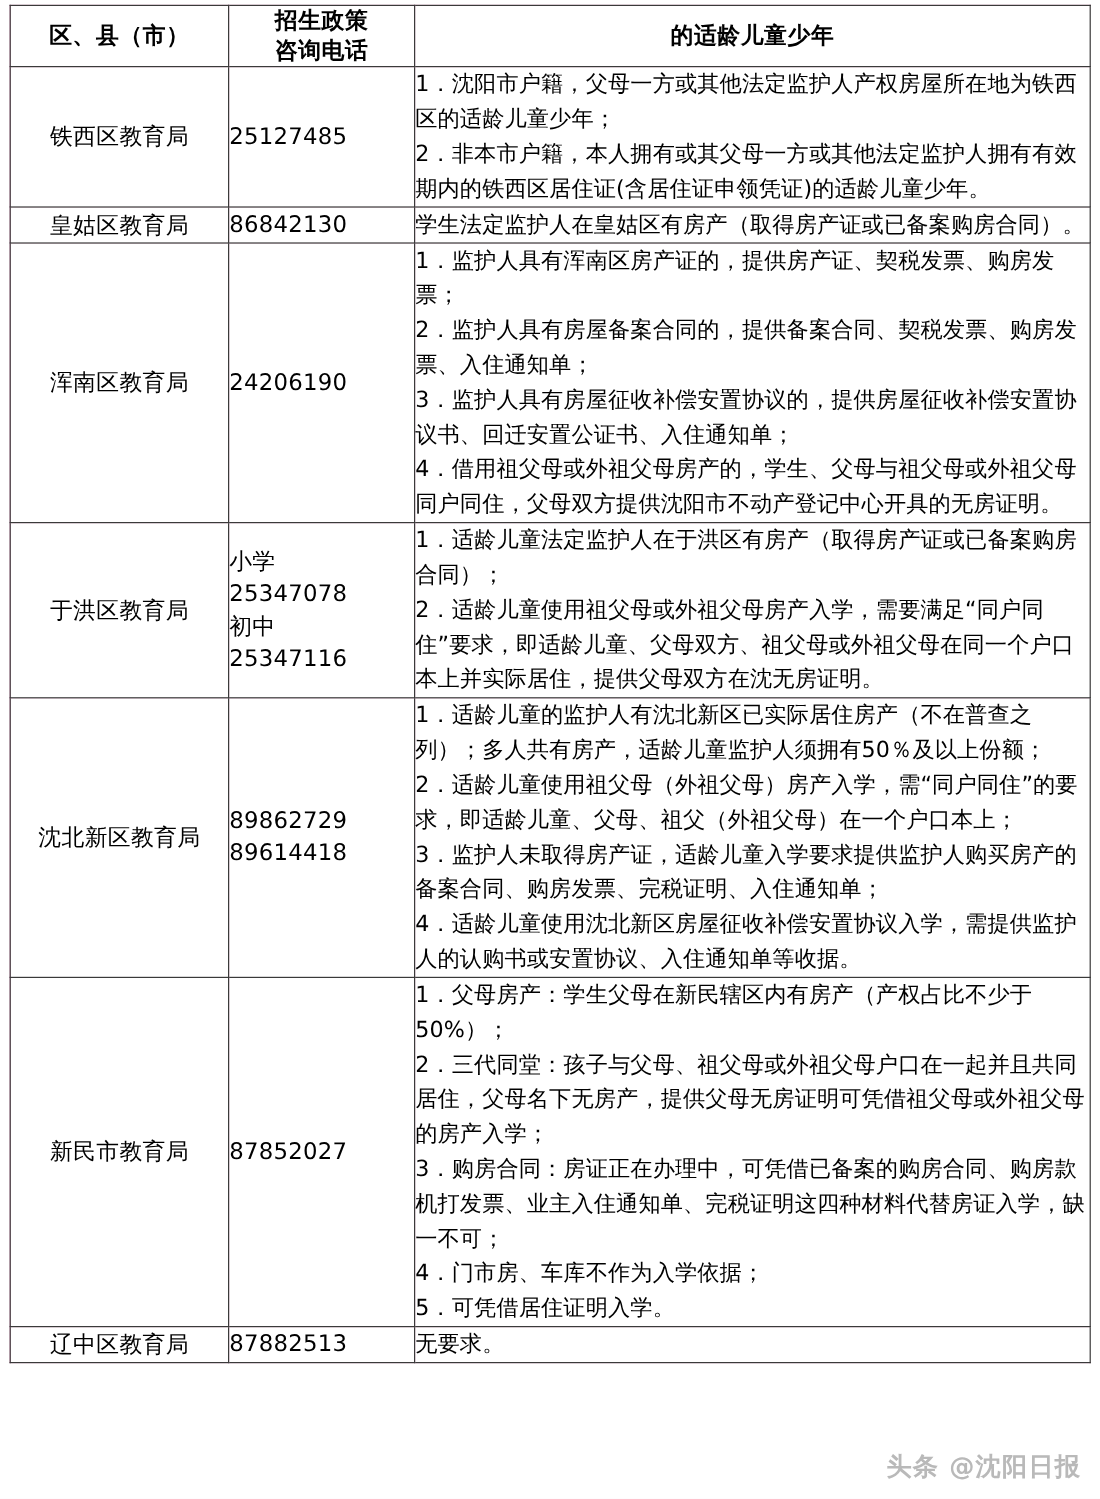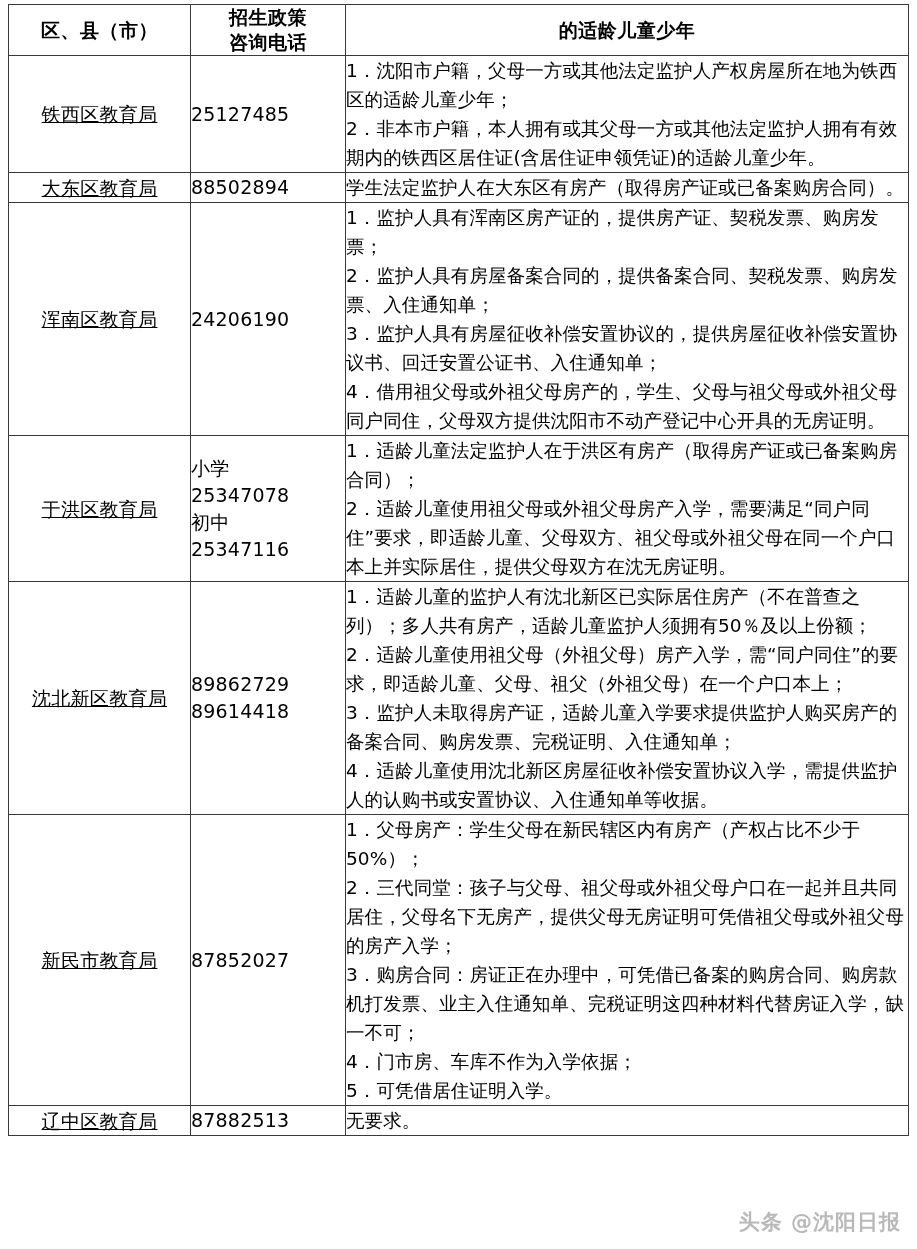--- a/index.html
+++ b/index.html
@@ -54,21 +54,20 @@
   .hdr-two-line { white-space: pre-line; }
 
   
   td.district {
     text-align: center;
     font-size: 19px;
     line-height: 26px;
     color: #000;
     padding: 4px 2px;
     letter-spacing: 0.3px;
-    text-decoration: underline;
   }
   td.phone {
     text-align: left;
     font-size: 19px;
     line-height: 27px;
     color: #000;
     padding: 4px 2px;
     white-space: pre-line;
     letter-spacing: 0.2px;
   }
@@ -117,23 +116,23 @@
       </tr>
     </thead>
     <tbody>
       <tr>
         <td class="district">铁西区教育局</td>
         <td class="phone">25127485</td>
         <td class="requirement">1．沈阳市户籍，父母一方或其他法定监护人产权房屋所在地为铁西区的适龄儿童少年；
 2．非本市户籍，本人拥有或其父母一方或其他法定监护人拥有有效期内的铁西区居住证(含居住证申领凭证)的适龄儿童少年。</td>
       </tr>
       <tr>
-        <td class="district">大东区教育局</td>
-        <td class="phone">88502894</td>
-        <td class="requirement">学生法定监护人在大东区有房产（取得房产证或已备案购房合同）。</td>
+        <td class="district">皇姑区教育局</td>
+        <td class="phone">86842130</td>
+        <td class="requirement">学生法定监护人在皇姑区有房产（取得房产证或已备案购房合同）。</td>
       </tr>
       <tr>
         <td class="district">浑南区教育局</td>
         <td class="phone">24206190</td>
         <td class="requirement">1．监护人具有浑南区房产证的，提供房产证、契税发票、购房发票；
 2．监护人具有房屋备案合同的，提供备案合同、契税发票、购房发票、入住通知单；
 3．监护人具有房屋征收补偿安置协议的，提供房屋征收补偿安置协议书、回迁安置公证书、入住通知单；
 4．借用祖父母或外祖父母房产的，学生、父母与祖父母或外祖父母同户同住，父母双方提供沈阳市不动产登记中心开具的无房证明。</td>
       </tr>
       <tr>

